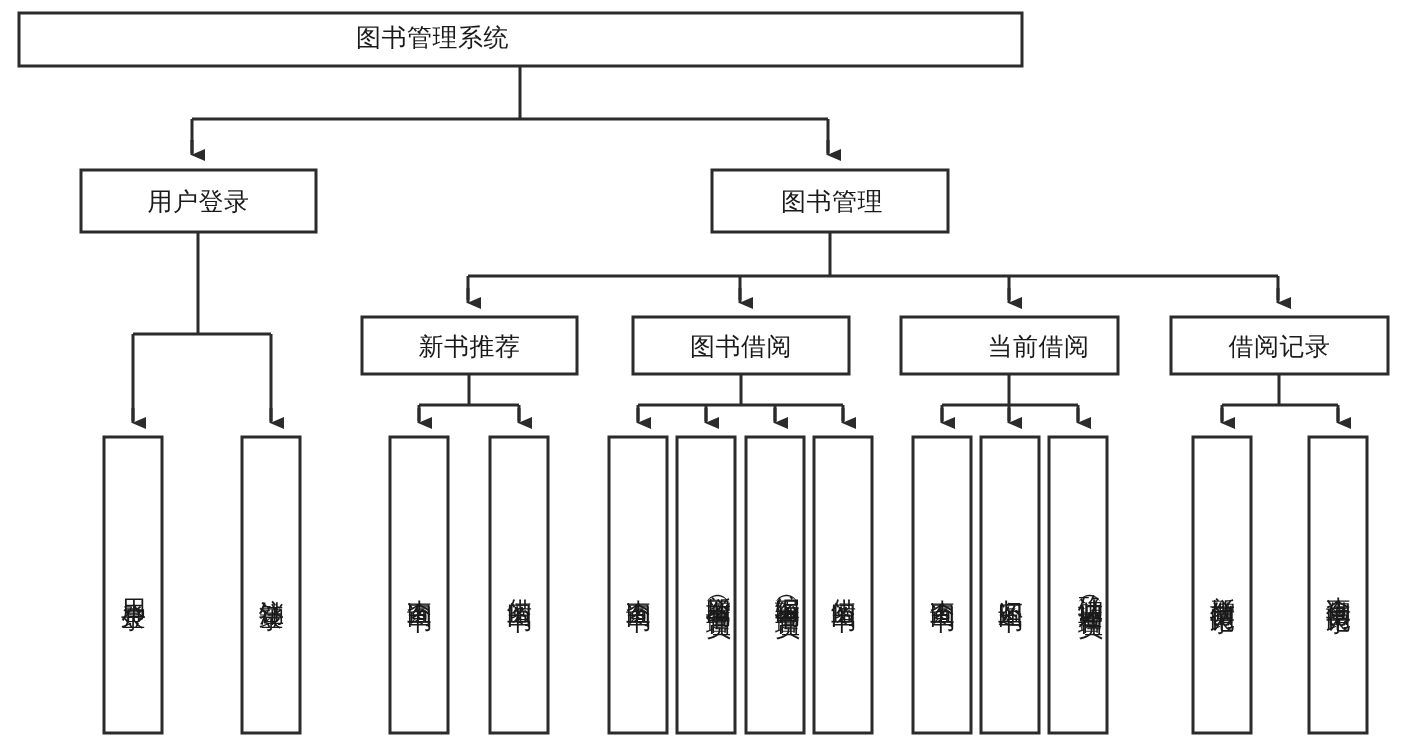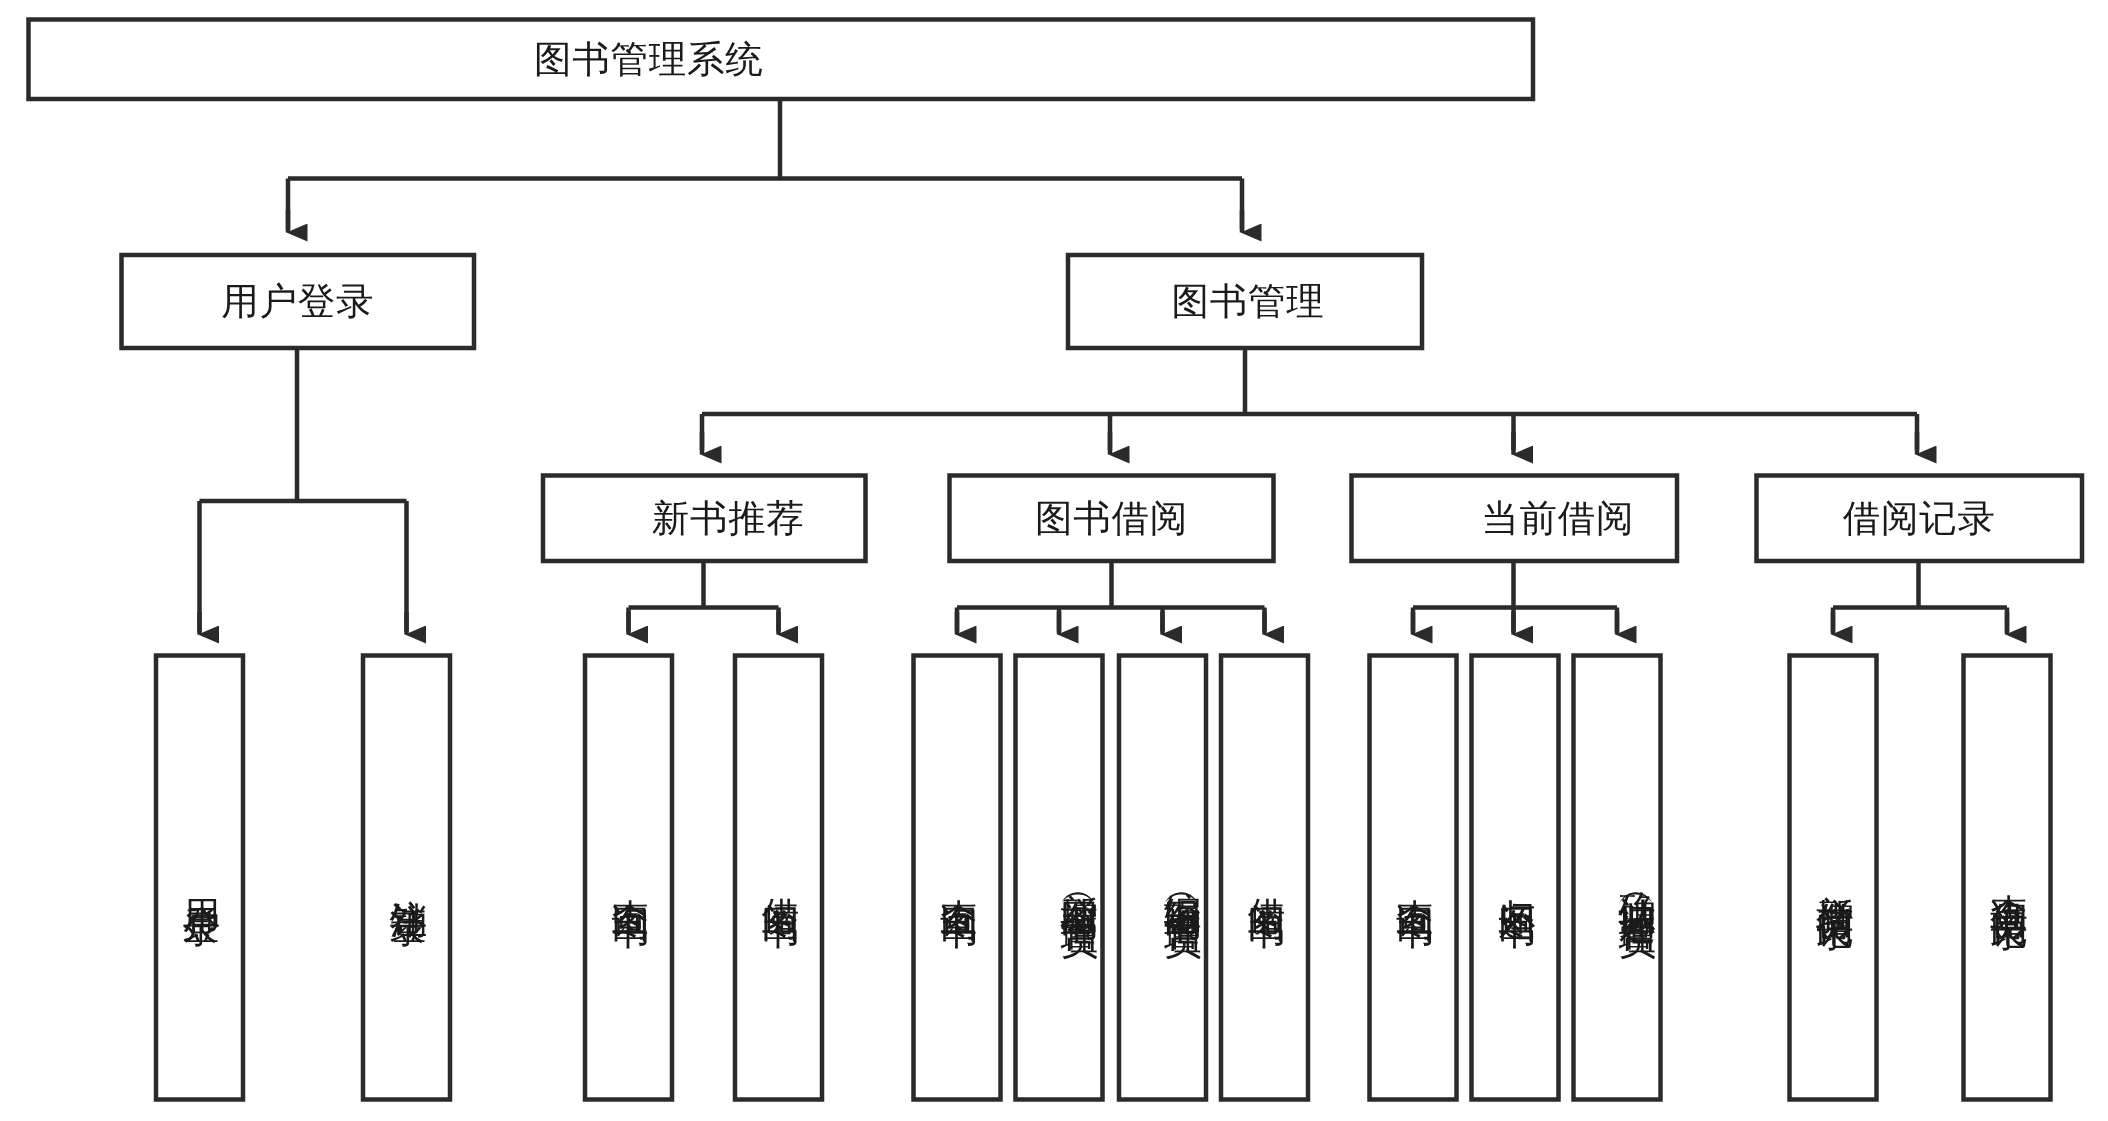--- a/index.html
+++ b/index.html
@@ -149,26 +149,26 @@
     <rect class="node-box" x="814" y="437" width="58" height="296"></rect>
 
     <rect class="node-box" x="913" y="437" width="58" height="296"></rect>
     <rect class="node-box" x="981" y="437" width="58" height="296"></rect>
     <rect class="node-box" x="1049" y="437" width="58" height="296"></rect>
 
     <rect class="node-box" x="1193" y="437" width="58" height="296"></rect>
     <rect class="node-box" x="1309" y="437" width="58" height="296"></rect>
   </svg>
 
-  <div class="node-label horizontal" style="left:19px; top:13px; width:827px; height:53px;">图书管理系统</div>
+  <div class="node-label horizontal" style="left:19px; top:13px; width:827px; height:53px;font-family:Liberation Mono, monospace;">图书管理系统</div>
 
   <div class="node-label horizontal" style="left:81px; top:170px; width:235px; height:62px;">用户登录</div>
   <div class="node-label horizontal" style="left:712px; top:170px; width:240px; height:62px;">图书管理</div>
 
-  <div class="node-label horizontal" style="left:362px; top:317px; width:215px; height:57px;margin-left:16px;">新书推荐</div>
+  <div class="node-label horizontal" style="left:362px; top:317px; width:215px; height:57px;">新书推荐</div>
   <div class="node-label horizontal" style="left:633px; top:317px; width:216px; height:57px;">图书借阅</div>
   <div class="node-label horizontal" style="left:901px; top:317px; width:217px; height:57px;padding-left:29px;">当前借阅</div>
   <div class="node-label horizontal" style="left:1171px; top:317px; width:217px; height:57px;">借阅记录</div>
 
   <div class="node-label vertical centered" style="left:104px; top:437px; width:58px; height:296px;">用户登录</div>
   <div class="node-label vertical centered" style="left:242px; top:437px; width:58px; height:296px;">注销登录</div>
 
   <div class="node-label vertical centered" style="left:390px; top:437px; width:58px; height:296px;">查询图书</div>
   <div class="node-label vertical centered" style="left:490px; top:437px; width:58px; height:296px;">借阅图书</div>
 

